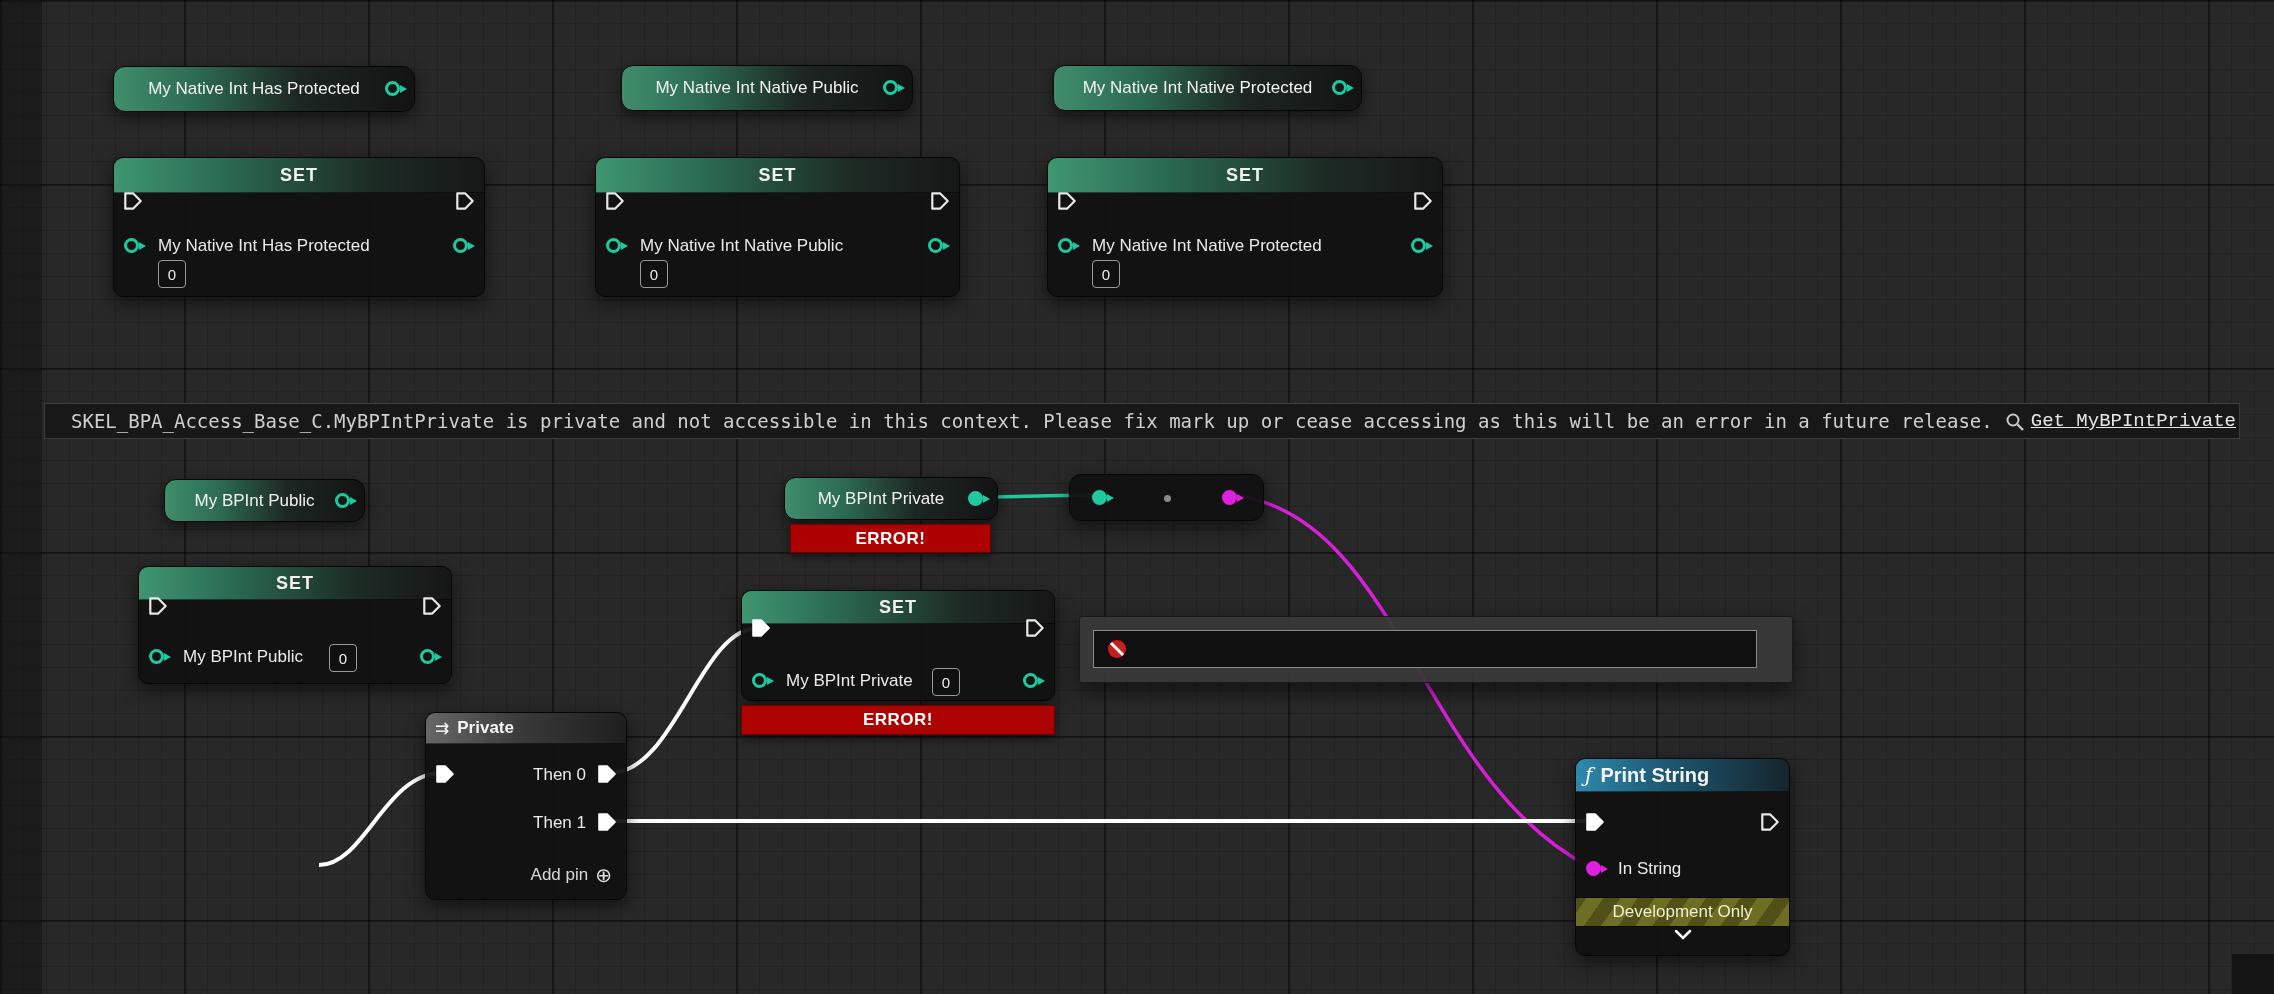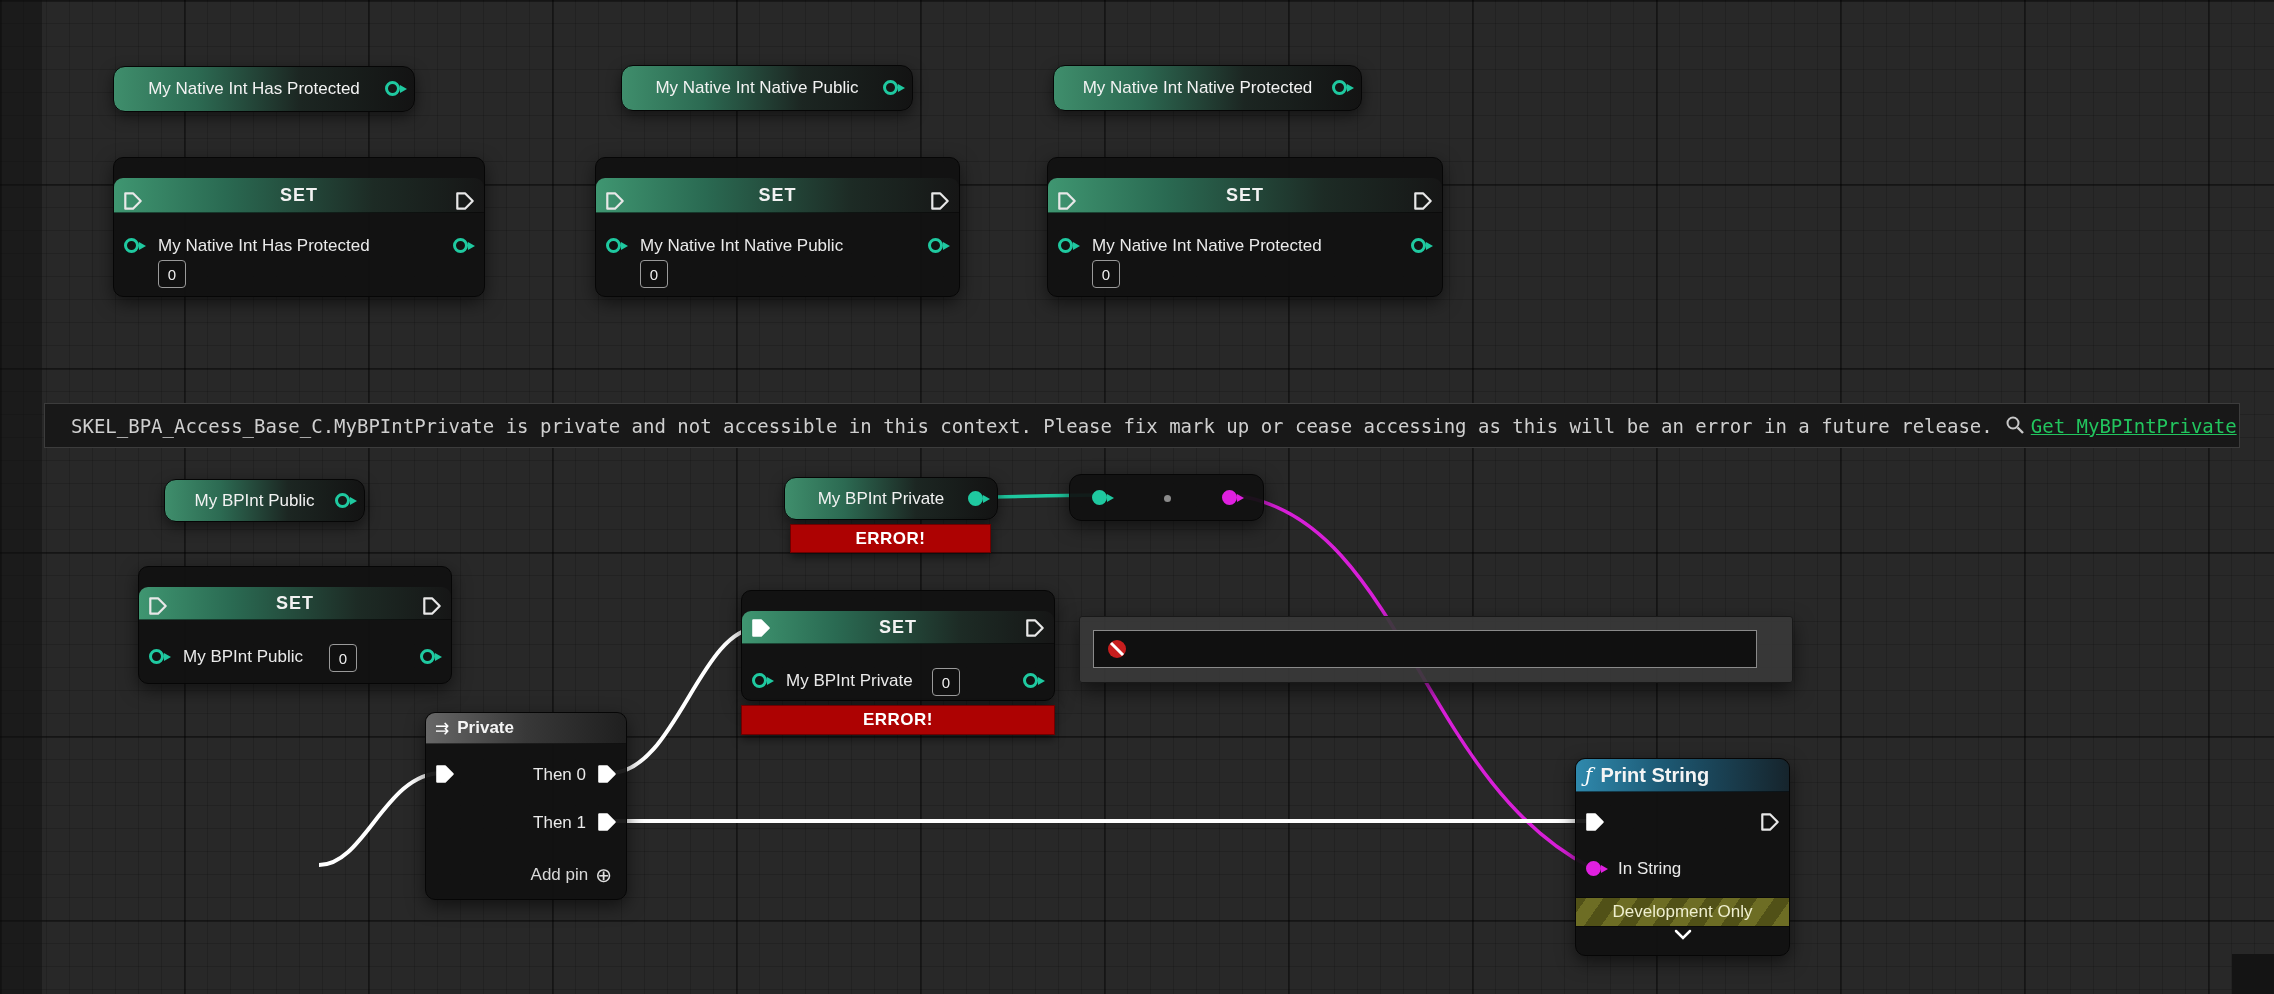--- a/index.html
+++ b/index.html
@@ -13,21 +13,21 @@
     background-size:184px 184px,184px 184px,23px 23px,23px 23px;}
   .left-edge{position:absolute;left:0;top:0;width:42px;height:100%;background:rgba(16,16,16,.55);z-index:0;}
   .corner-block{position:absolute;right:0;bottom:0;width:42px;height:40px;background:#141414;z-index:7;}
 
   .wires{position:absolute;left:0;top:0;z-index:1;}
 
   .node{position:absolute;z-index:2;background:rgba(17,17,17,.94);border:1px solid #060606;
     border-radius:10px;box-shadow:0 6px 18px rgba(0,0,0,.55);color:#e8e8e8;}
   .hdr{position:relative;height:34px;border-radius:9px 9px 0 0;display:flex;align-items:center;
     border-bottom:1px solid rgba(0,0,0,.5);}
-  .hdr-set{background:linear-gradient(90deg,#3f9671 0%,#2a6a52 30%,#1d2b25 70%,#161616 100%);margin-top:20px;}
+  .hdr-set{background:linear-gradient(90deg,#3f9671 0%,#2a6a52 30%,#1d2b25 70%,#161616 100%);}
   .hdr-title-center{width:100%;text-align:center;font-weight:bold;font-size:18px;letter-spacing:1px;color:#f2f2f2;}
   .hdr-event{background:linear-gradient(90deg,#8c1f1f 0%,#5e1616 45%,#241212 100%);padding:0 10px;height:40px;}
   .hdr-fn{background:linear-gradient(90deg,#2f89ad 0%,#1d5a75 40%,#16242c 100%);padding:0 9px;height:32px;}
   .hdr-seq{background:linear-gradient(90deg,#676767 0%,#383838 50%,#1f1f1f 100%);padding:0 9px;height:30px;}
   .hdr-label{font-weight:bold;font-size:18px;color:#f4f4f4;margin-left:8px;}
 
   .getter{position:absolute;z-index:2;height:44px;border-radius:12px;border:1px solid #060606;
     box-shadow:0 5px 14px rgba(0,0,0,.5);display:flex;align-items:center;
     background:linear-gradient(90deg,#3f8e6c 0%,#2c6a52 28%,#1c2622 62%,#131313 100%);}
   .getter .gtitle{flex:1;text-align:center;font-size:17px;color:#f2f2f2;padding:0 34px 0 14px;white-space:nowrap;}
@@ -40,24 +40,24 @@
   .teal{--pc:#1fc9a0;} .magenta{--pc:#e020e0;}
 
   .pinlabel{position:absolute;font-size:17px;color:#eaeaea;white-space:nowrap;}
   .valuebox{position:absolute;width:26px;height:26px;border:1px solid #9a9a9a;border-radius:4px;
     background:#101010;color:#eee;font-size:15px;display:flex;align-items:center;justify-content:center;}
 
   .errbanner{position:absolute;z-index:3;background:#ad0202;border:1px solid #6e0000;color:#fff;
     font-weight:bold;font-size:17px;display:flex;align-items:center;justify-content:center;letter-spacing:.5px;
     box-shadow:0 4px 10px rgba(0,0,0,.5);}
 
-  .warnbar{position:absolute;left:44px;top:403px;width:2196px;height:45px;z-index:5;background:#181818;
+  .warnbar{position:absolute;left:44px;top:403px;width:2196px;height:36px;z-index:5;background:#181818;
     border:1px solid #3c3c3c;display:flex;align-items:center;padding:0 14px;box-sizing:border-box;gap:12px;
     font-family:"DejaVu Sans Mono",monospace;font-size:19px;color:#cfcfcf;white-space:nowrap;}
-  .warnlink{margin-left:auto;display:flex;align-items:flex-start;gap:6px;color:#22c55e;text-decoration:underline;cursor:pointer;}
+  .warnlink{margin-left:auto;display:flex;align-items:flex-end;gap:6px;color:#e5e5e5;text-decoration:underline;cursor:pointer;font-family:Liberation Mono, monospace;}
 
   .tooltip{position:absolute;left:1079px;top:616px;width:712px;height:65px;z-index:6;
     background:rgba(56,56,56,.92);border:1px solid #191919;border-radius:3px;box-shadow:0 8px 20px rgba(0,0,0,.55);}
   .tooltip-inner{position:absolute;left:13px;top:13px;width:664px;height:38px;background:#101010;
     border:1px solid #8a8a8a;display:flex;align-items:center;gap:10px;padding:0 12px;box-sizing:border-box;
     color:#e8e8e8;font-size:17px;white-space:nowrap;}
 
   .devband{position:absolute;left:0;right:0;top:138px;height:28px;
     background:repeating-linear-gradient(-55deg,#6d6d24 0 14px,#515117 14px 28px);
     color:#efefcf;font-size:17px;display:flex;align-items:center;justify-content:center;

